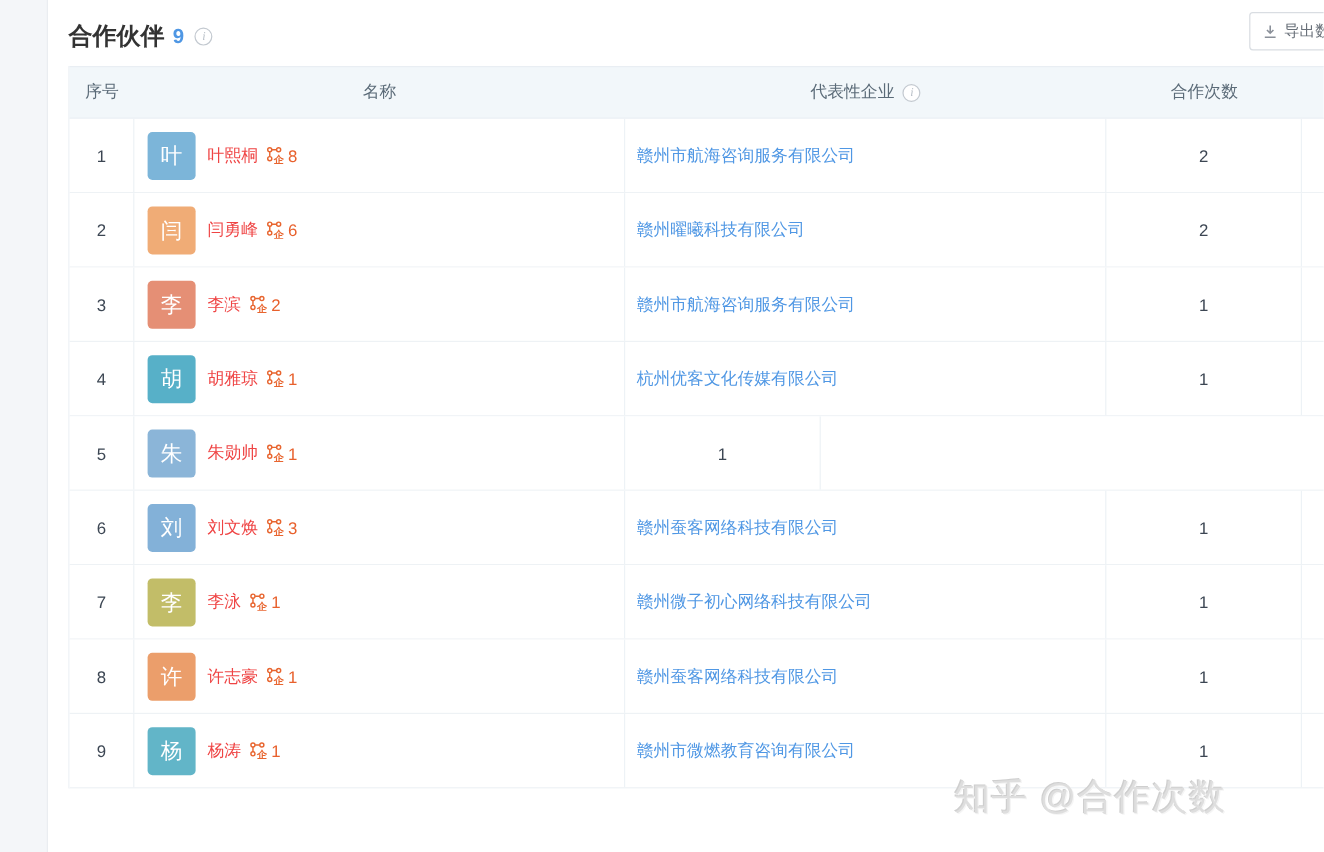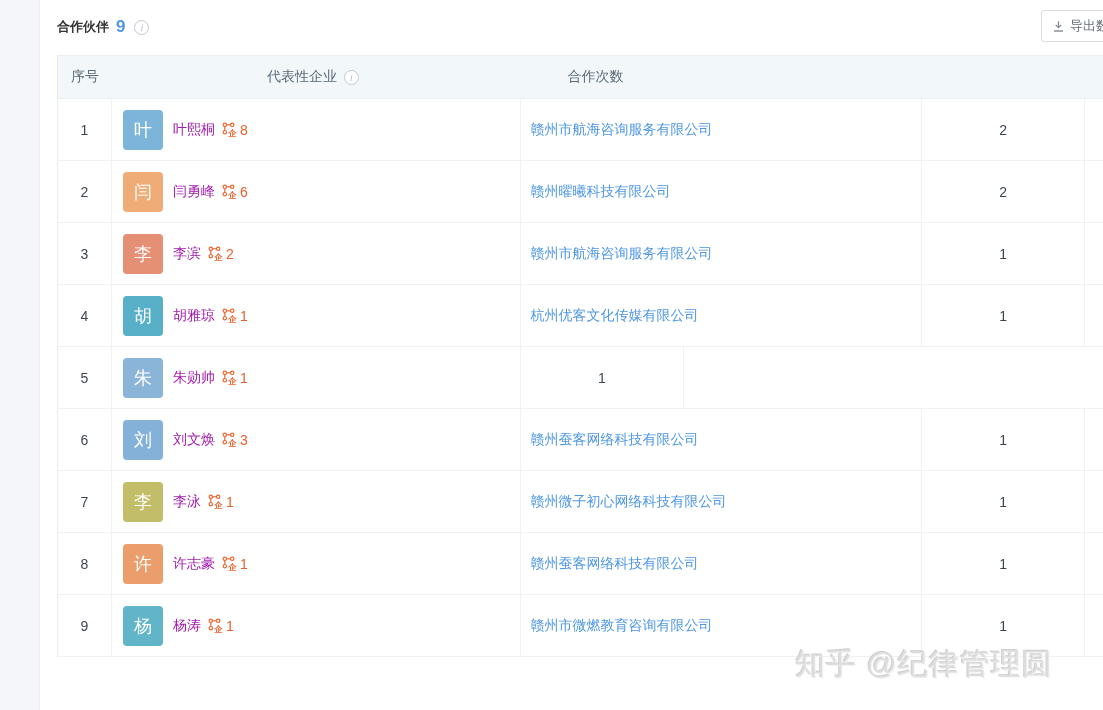--- a/index.html
+++ b/index.html
@@ -5,21 +5,21 @@
   * { margin:0; padding:0; box-sizing:border-box; }
   html,body { width:1103px; height:710px; overflow:hidden; background:#fff;
               font-family:"Liberation Sans","DejaVu Sans",sans-serif; }
   body { position:relative; }
 
   .left-strip { position:absolute; left:0; top:0; width:40px; height:710px;
                 background:#f4f6f9; border-right:1px solid #eaedf1; }
 
   
   .title-bar { position:absolute; left:57px; top:17px; display:flex; align-items:center; }
-  .page-title { font-size:13px; font-weight:bold; color:#333; }
+  .page-title { font-size:20px; font-weight:bold; color:#333; }
   .title-count { font-size:17px; font-weight:bold; color:#4f97e4; margin-left:7px; }
   .info-icon { display:inline-flex; align-items:center; justify-content:center;
                width:15px; height:15px; border:1px solid #c3c9d0; border-radius:50%;
                color:#b9c0c8; font-size:10px; font-style:italic; font-family:"Liberation Serif",serif;
                margin-left:9px; background:#fff; }
 
   .export-btn { position:absolute; left:1041px; top:10px; height:32px;
                 display:flex; align-items:center; white-space:nowrap;
                 background:#fff; border:1px solid #d9dde2; border-radius:3px;
                 padding:0 10px; font-size:13px; color:#697079; cursor:pointer; }
@@ -40,21 +40,21 @@
   .c-count   { width:163px; justify-content:center; }
   .c-extra   { width:35px;  border-right:none; }
   .th.c-name, .th.c-company, .th.c-count { padding-left:0; justify-content:center; }
   .th { border-right:none; }
   .thead .info-icon { margin-left:7px; }
 
   .idx-text, .count-text { font-size:14px; color:#3c4653; }
 
   .avatar { width:40px; height:40px; border-radius:4px; display:flex; align-items:center;
             justify-content:center; color:#fff; font-size:18px; flex:0 0 40px; }
-  .name-link { font-size:14px; color:#a21caf; margin-left:10px; text-decoration:none; cursor:pointer; }
+  .name-link { font-size:14px; color:#ef4444; margin-left:10px; text-decoration:none; cursor:pointer; }
   .company-link { font-size:14px; color:#4f97e4; text-decoration:none; cursor:pointer; }
   .badge-wrap { display:flex; align-items:center; margin-left:7px; }
   .badge-num { font-size:14px; color:#e8602c; margin-left:3px; }
 
   .zhihu-watermark { position:absolute; left:795px; top:644px; font-size:30px;
                      color:#dedede; text-shadow:1px 1px 0 #f5f5f5, -1px -1px 0 #cfcfcf;
                      letter-spacing:1px; white-space:nowrap; }
 </style>
 </head>
 <body>
@@ -70,20 +70,21 @@
 <button class="export-btn">
   <svg width="13" height="13" viewBox="0 0 13 13">
     <path d="M6.5 1.2v6.2M3.8 5l2.7 2.7L9.2 5M2 11h9" stroke="#8a9099" stroke-width="1.3" fill="none"></path>
   </svg>
   <span>导出数据</span>
 </button>
 
 <div class="table">
   <div class="thead">
     <div class="th c-index">序号</div>
+    <div class="th c-name">名称</div>
     <div class="th c-company">
       <span>代表性企业</span>
       <span class="info-icon">i</span>
     </div>
     <div class="th c-count">合作次数</div>
     <div class="th c-extra"></div>
   </div>
   <div id="tbody">
   <div class="tr">
     <div class="td c-index">
@@ -347,13 +348,13 @@
       <a class="company-link">赣州市微燃教育咨询有限公司</a>
     </div>
     <div class="td c-count">
       <span class="count-text">1</span>
     </div>
     <div class="td c-extra"></div>
   </div>
 </div>
 </div>
 
-<div class="zhihu-watermark">知乎 @纪律管理圆</div>
+<div class="zhihu-watermark">知乎 @合作次数</div>
 
 </body></html>

